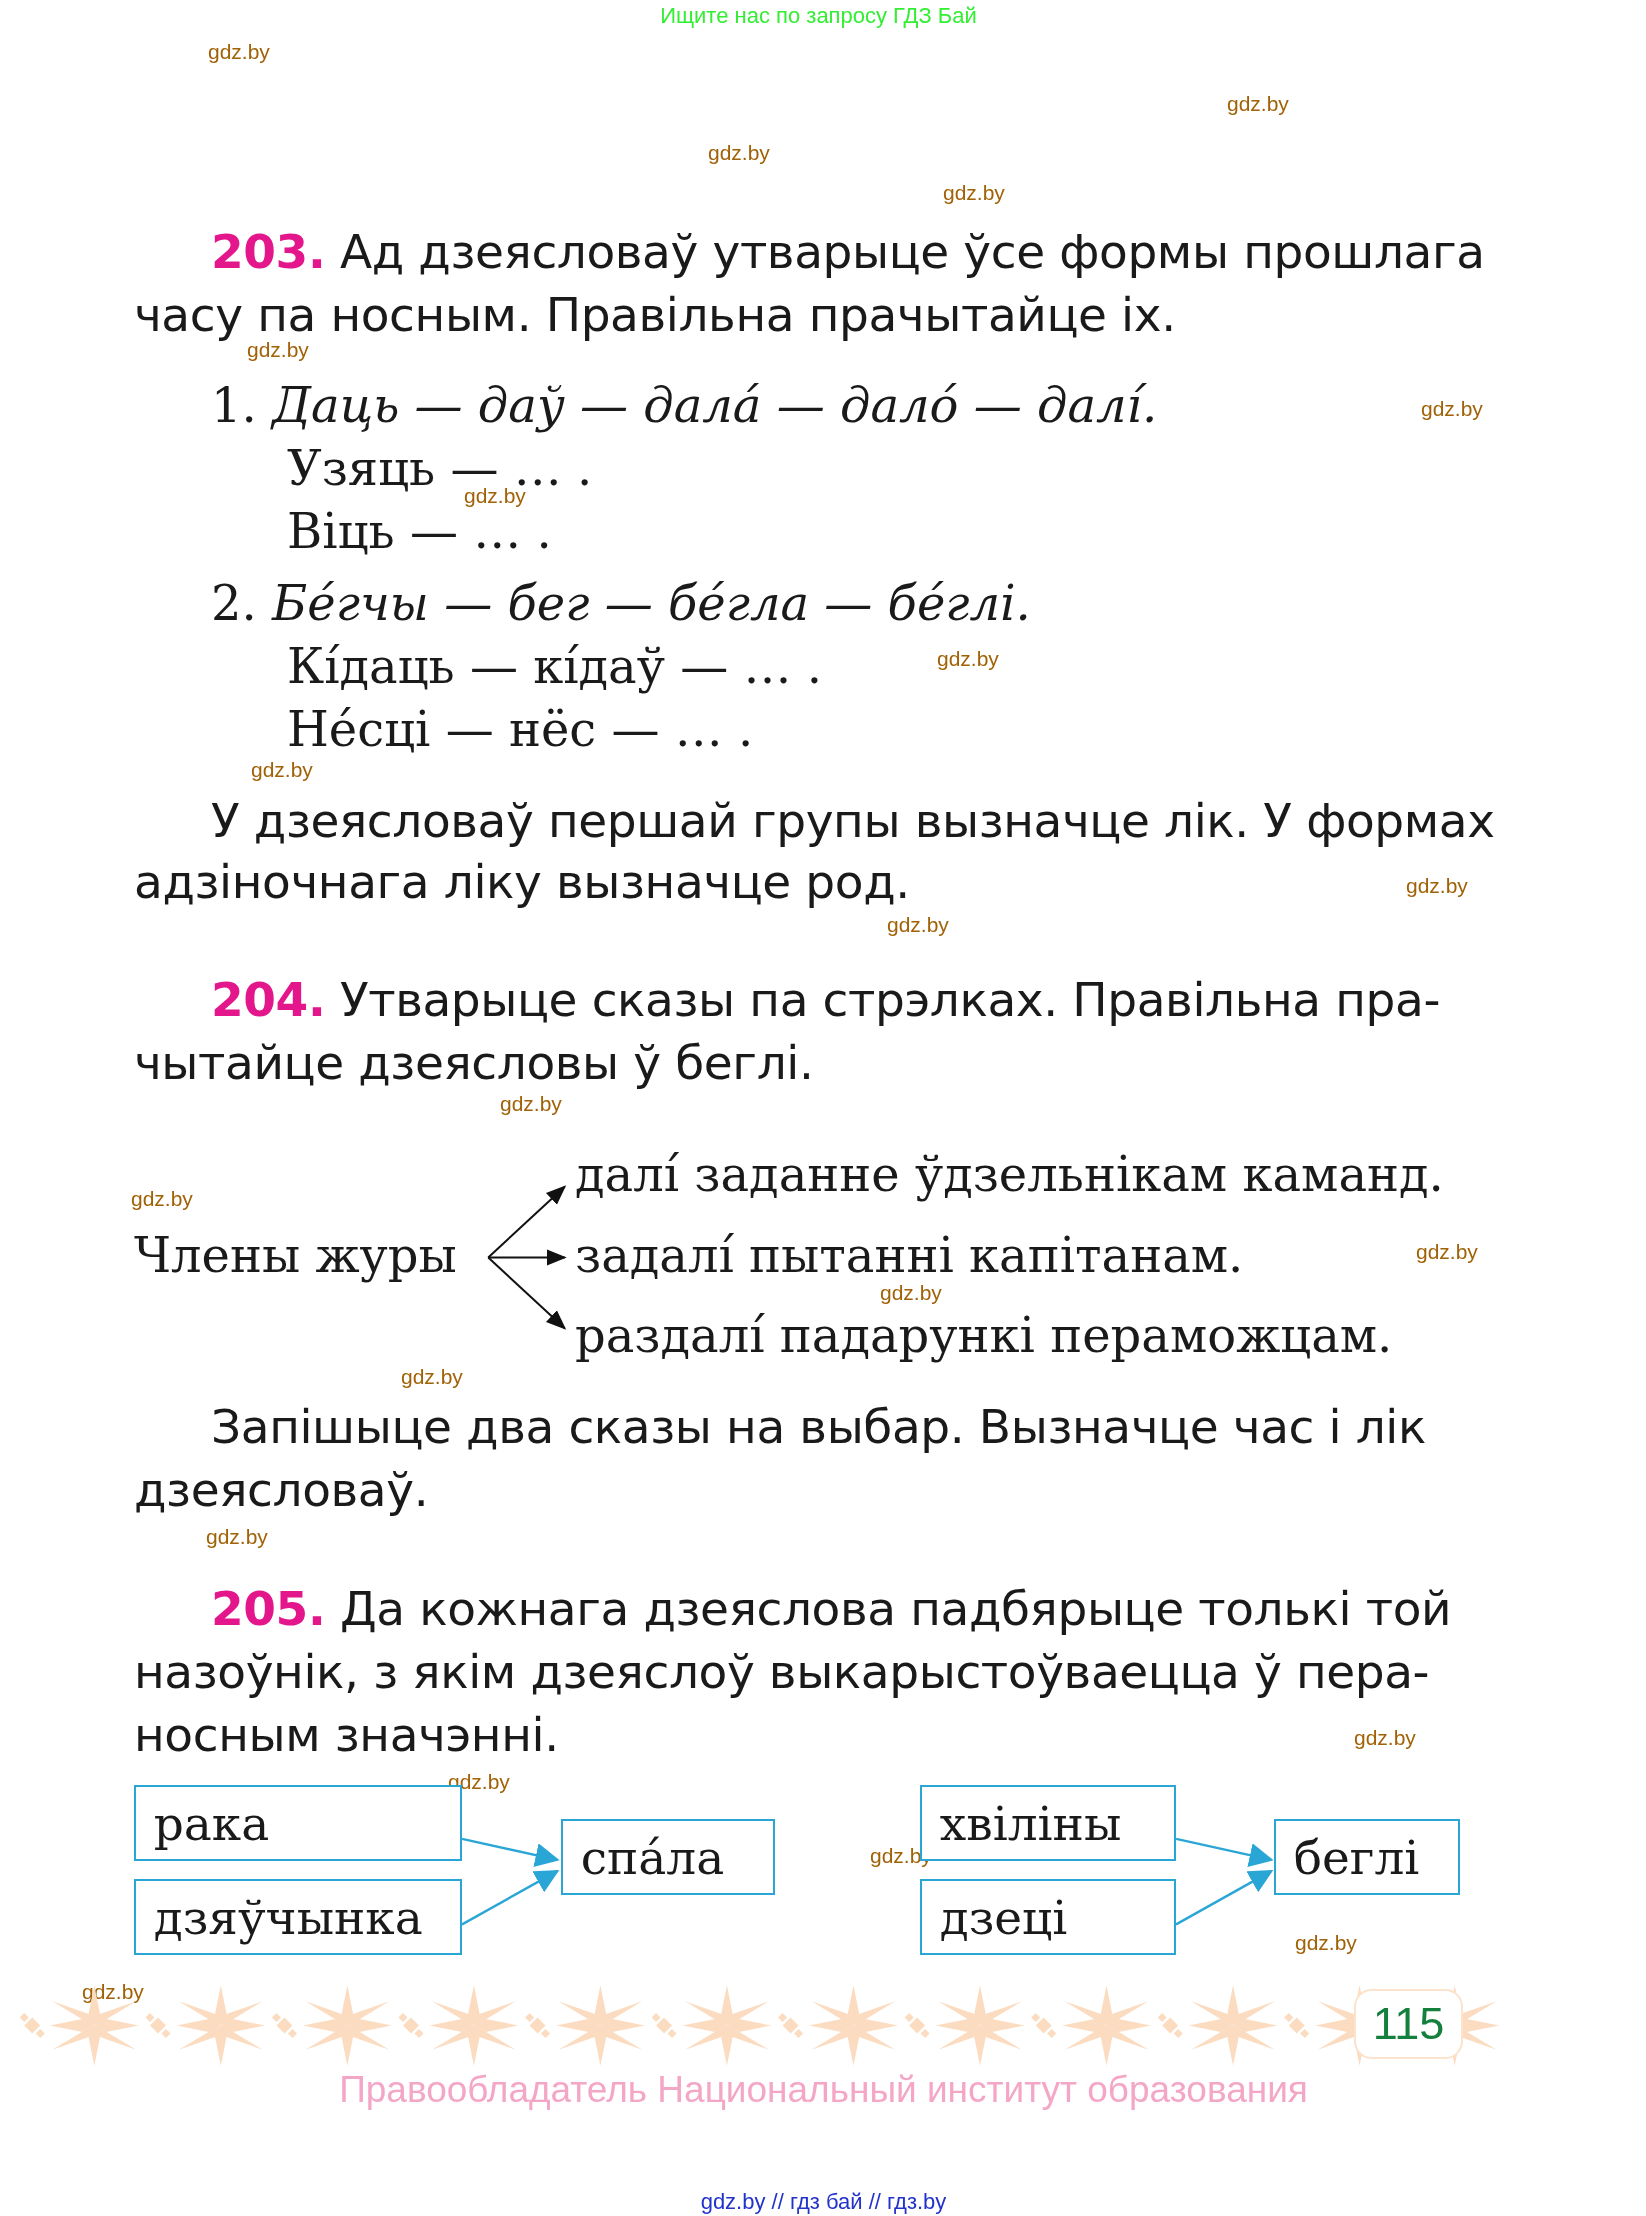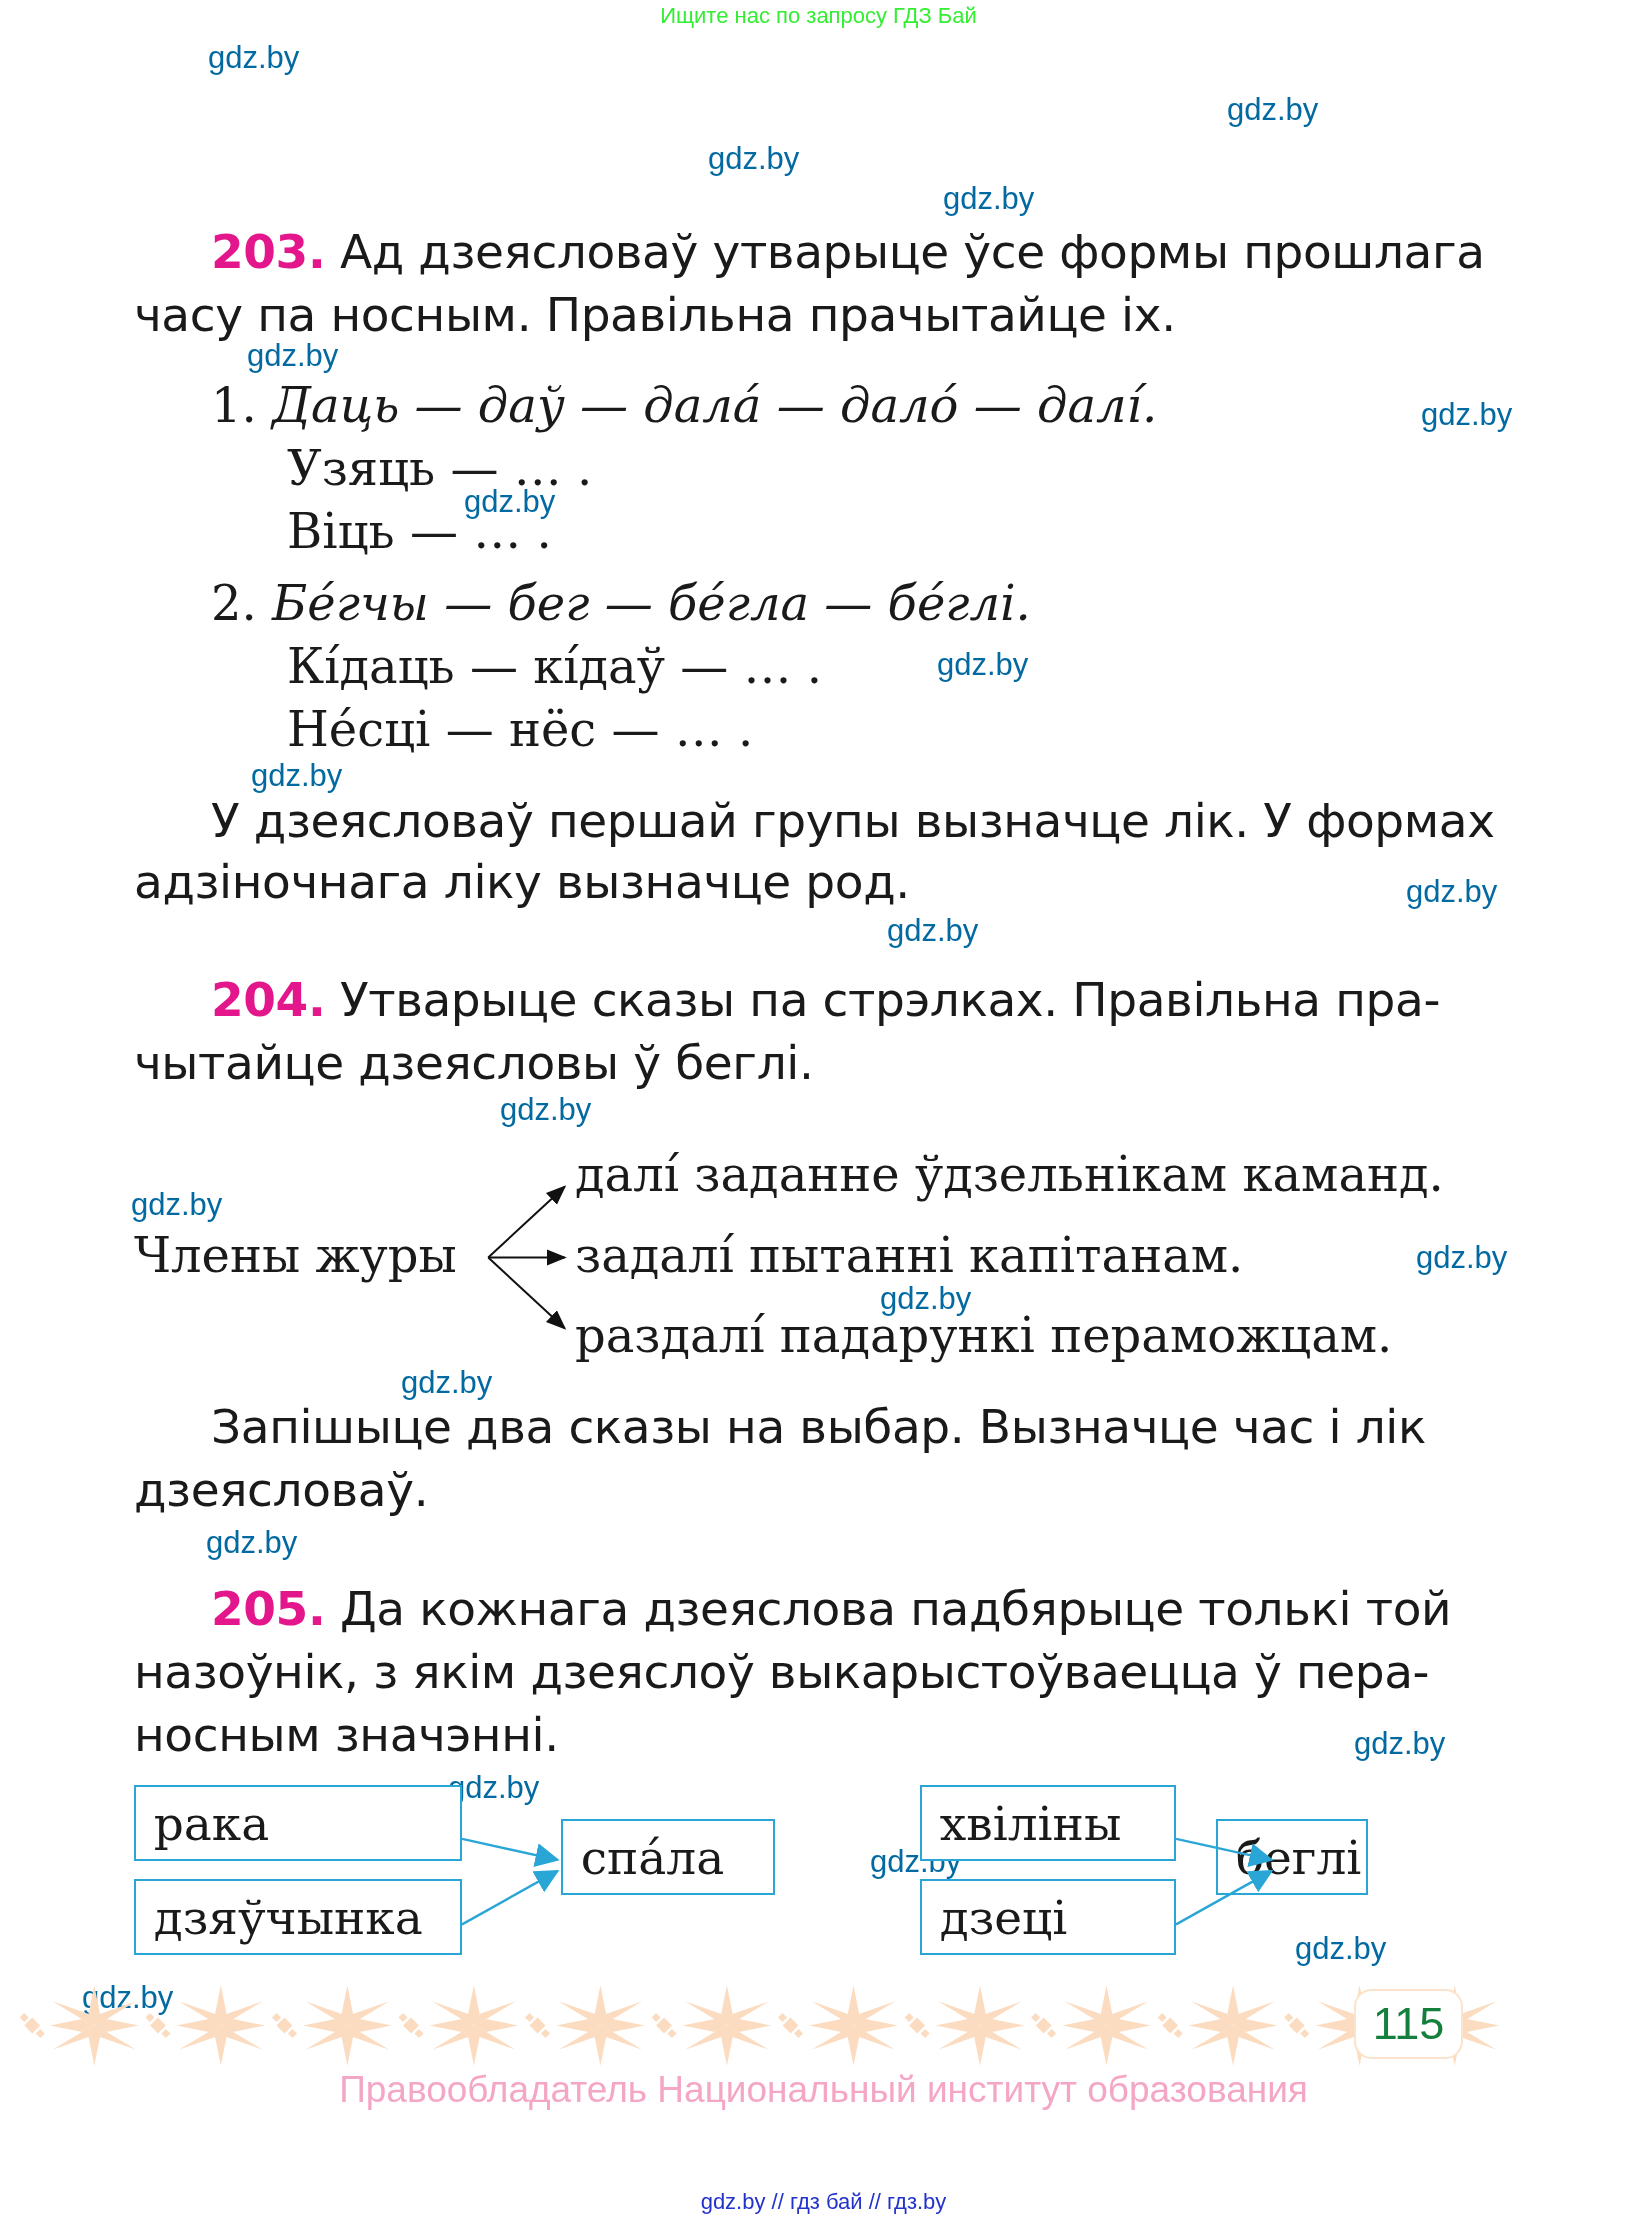--- a/index.html
+++ b/index.html
@@ -1,19 +1,19 @@
 <!DOCTYPE html>
 <html style="font-size:13px"><head>
 <meta charset="utf-8">
 <style>
   html, body { margin:0; padding:0; }
   body { width:1647px; height:2216px; position:relative; background:#ffffff; overflow:hidden;
          font-family:"DejaVu Sans", sans-serif; color:#1a1a1a; }
   .abs { position:absolute; white-space:nowrap; }
-  .wm { position:absolute; font-family:"Liberation Sans", sans-serif; font-size:31px; color:#0369a1; white-space:nowrap; }
+  .wm { position:absolute; font-family:"Liberation Sans", sans-serif; font-size:21px; color:#a16207; white-space:nowrap; }
   .topnote { font-family:"Liberation Sans", sans-serif; font-size:22px; color:#33ee33; }
   .sans { font-family:"DejaVu Sans", sans-serif; font-size:47px; letter-spacing:-0.4px; }
   .num { color:#e3168b; font-weight:bold; }
   .serif { font-family:"DejaVu Serif", serif; font-size:48px; }
   .ital { font-style:italic; }
   .box { position:absolute; border:2.4px solid #2aa6d6; box-sizing:border-box; background:#fff;
          font-family:"DejaVu Serif", serif; font-size:47px; display:flex; align-items:center; padding-left:17.7px; }
   .ornament { position:absolute; left:0; top:1981px; width:1499px; height:89px; }
   .pagebox { position:absolute; left:1354px; top:1989px; width:105px; height:66px; border:2.4px solid #fbe3cc;
              border-radius:17.7px; background:#fff; font-family:"Liberation Sans", sans-serif; font-size:45px;
@@ -108,21 +108,21 @@
       <marker id="bh" markerWidth="10" markerHeight="10" refX="9" refY="5" orient="auto">
         <path d="M0,0 L10,5 L0,10 Z" fill="#2aa6d6"></path>
       </marker>
     </defs>
   <line x1="0" y1="42" x2="118" y2="68" stroke="#2aa6d6" stroke-width="3" marker-end="url(#bh)"></line>
   <line x1="0" y1="148" x2="118" y2="82" stroke="#2aa6d6" stroke-width="3" marker-end="url(#bh)"></line>
 </svg>
 
 <div class="box" style="left:920px;top:1785px;width:256px;height:76px;">хвіліны</div>
 <div class="box" style="left:920px;top:1879px;width:256px;height:76px;">дзеці</div>
-<div class="box" style="left:1216px;top:1819px;width:152px;height:76px;">беглі</div>
+<div class="box" style="left:1274px;top:1819px;width:186px;height:76px;">беглі</div>
 <svg class="abs" style="left:1176px;top:1805px;" width="105" height="129" viewBox="0 0 130 160">
   <defs>
       <marker id="ch" markerWidth="10" markerHeight="10" refX="9" refY="5" orient="auto">
         <path d="M0,0 L10,5 L0,10 Z" fill="#2aa6d6"></path>
       </marker>
     </defs>
   <line x1="0" y1="42" x2="118" y2="68" stroke="#2aa6d6" stroke-width="3" marker-end="url(#ch)"></line>
   <line x1="0" y1="148" x2="118" y2="82" stroke="#2aa6d6" stroke-width="3" marker-end="url(#ch)"></line>
 </svg>
 

